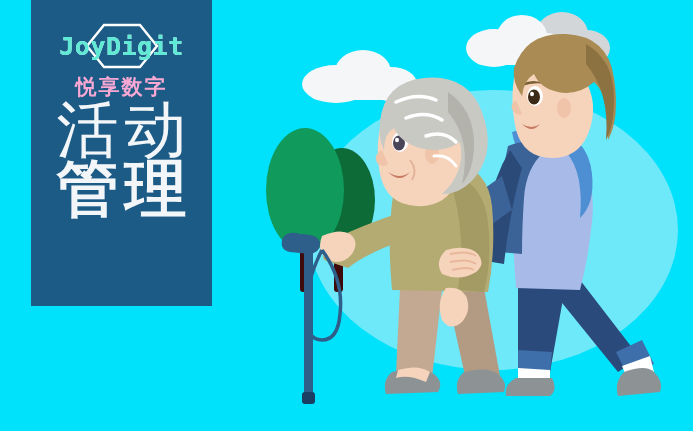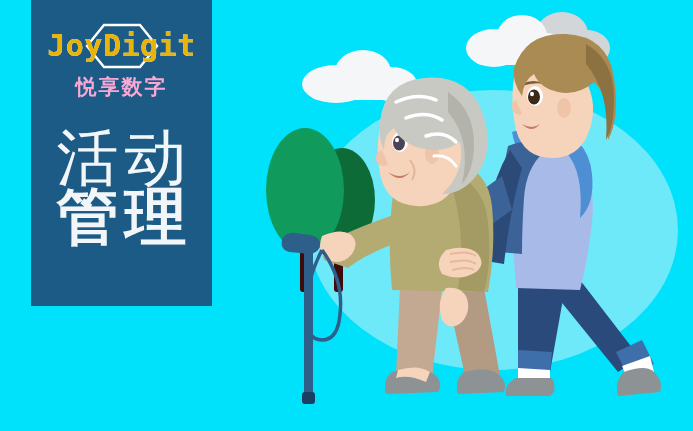--- a/index.html
+++ b/index.html
@@ -14,30 +14,30 @@
   
   #panel{
     position:absolute;left:31px;top:0;width:181px;height:306px;
     background:#1b5b86;
     display:flex;flex-direction:column;align-items:center;
   }
   #logo-block{margin-top:22px;width:100%;display:flex;flex-direction:column;align-items:center;}
   #logo-mark{position:relative;width:150px;height:48px;display:flex;align-items:center;justify-content:center;}
   #logo-hex{position:absolute;left:50%;top:1px;transform:translateX(-50%);}
   #logo-word{
-    position:relative;z-index:2;color:#eab308;font-weight:700;
-    font-size:30px;letter-spacing:0.5px;line-height:1;
+    position:relative;z-index:2;color:#5eead4;font-weight:700;
+    font-size:25px;letter-spacing:0.5px;line-height:1;
     font-family:"DejaVu Sans Mono","Liberation Mono",monospace;
     text-shadow:0 0 0 #fff;
   }
   #logo-sub{
     color:#f9a8d4;font-weight:700;font-size:21px;letter-spacing:2px;
     margin-top:6px;line-height:1;
   }
-  #headline{margin-top:28px;width:100%;display:flex;flex-direction:column;align-items:center;}
+  #headline{width:100%;display:flex;flex-direction:column;align-items:center;}
   .hl-line{color:#f2f6f8;line-height:1.06;letter-spacing:6px;text-indent:6px;}
   #hl-1{font-size:62px;font-weight:300;font-family:"DejaVu Sans","Liberation Sans",sans-serif;}
   #hl-2{font-size:62px;font-weight:700;margin-top:-2px;font-family:Liberation Mono, monospace;}
 
   
   #illus{position:absolute;left:250px;top:0;width:443px;height:431px;}
   #illus svg{display:block;width:443px;height:431px;}
 </style>
 </head>
 <body>

